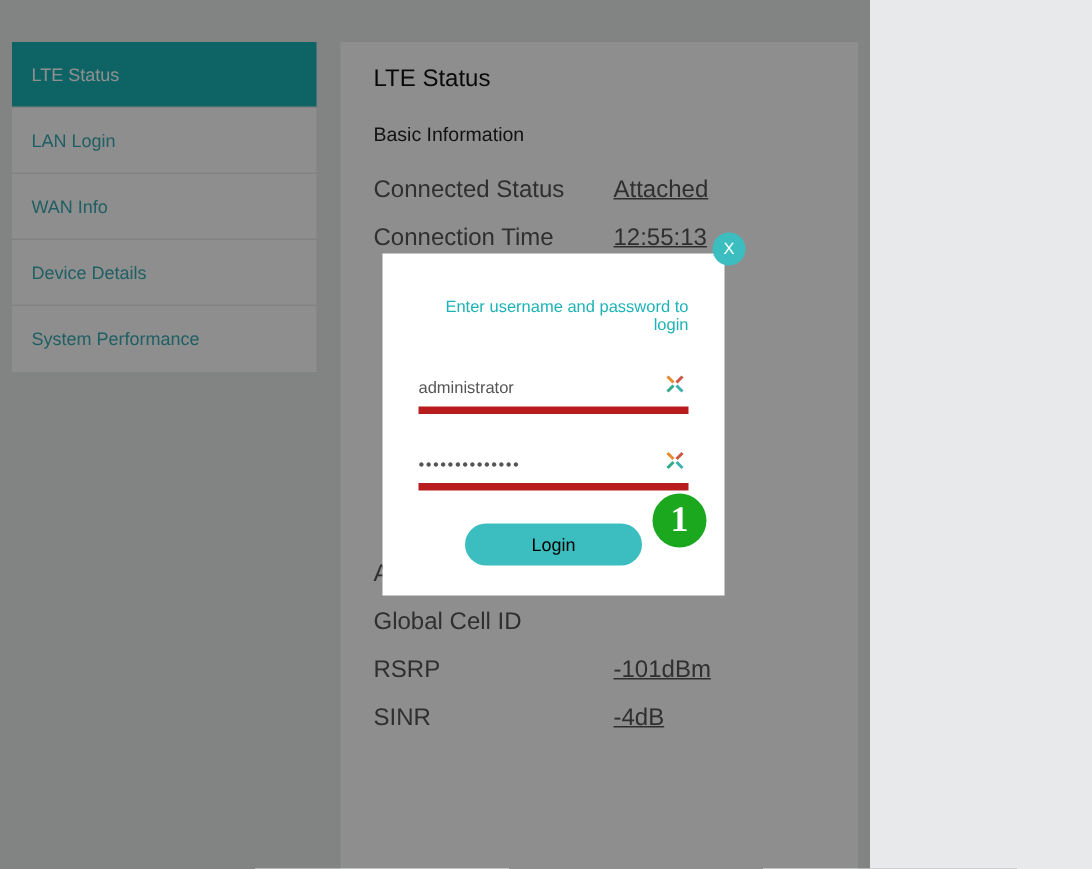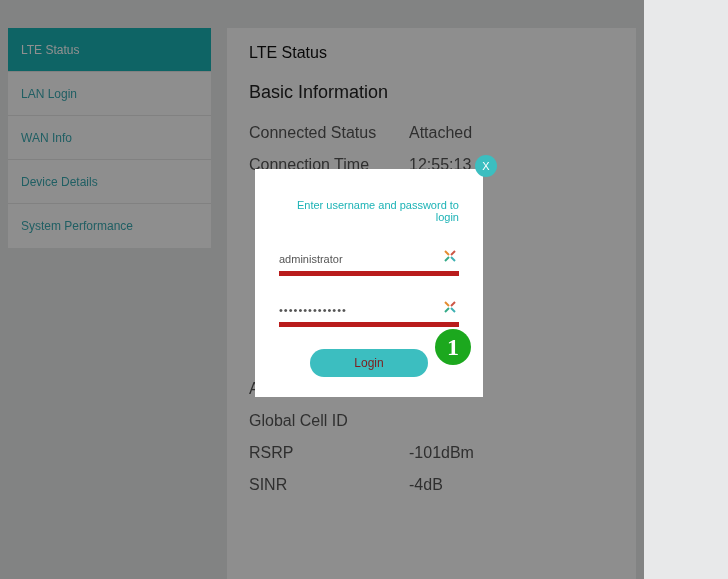--- a/index.html
+++ b/index.html
@@ -1,39 +1,39 @@
 <!DOCTYPE html>
 <html><head>
 <meta charset="utf-8">
 <style>
   * { box-sizing: border-box; margin: 0; padding: 0; }
   html, body { width: 728px; height: 579px; font-family: Arial, sans-serif; background: #e8e9ea; overflow: hidden; }
-  .page { position: relative; width: 644px; height: 579px; border-radius: 18px; }
+  .page { position: relative; width: 580px; height: 579px; border-radius: 18px; }
 
   .sidebar { position: absolute; left: 8px; top: 28px; width: 203px; }
   .sidebar-item { height: 44px; line-height: 44px; padding-left: 13px; font-size: 12px; color: #3aa9b1; background: #fefefe; border-bottom: 1px solid #e7e7e7; cursor: pointer; }
   .sidebar-item.active { background: #1ab3b5; color: #ffffff; }
   .sidebar-item:last-child { border-bottom: none; }
 
   .main { position: absolute; left: 227px; top: 28px; right: 8px; bottom: 0; background: #fefefe; padding: 16px 22px; }
   .page-title { font-size: 16px; color: #111; margin-bottom: 20px; }
-  .section-title { font-size: 18px; color: #222; margin-bottom: 14px; }
+  .section-title { font-size: 13px; color: #222; margin-bottom: 14px; }
   .row { display: flex; align-items: center; font-size: 16px; color: #555; height: 32px; }
   .row-label { flex: 0 0 160px; }
-  .row-value { flex: 1; padding-left: 0; }
+  .row-value { flex: 1; padding-left: 0; text-decoration: underline; }
 
   .overlay { position: absolute; inset: 0; background: rgba(0,0,0,0.44); }
 
   .modal { position: absolute; left: 255px; top: 169px; width: 228px; background: #ffffff; padding: 30px 24px 20px; }
   .modal-heading { font-size: 11px; color: #1db3b6; margin-bottom: 24px; text-align: right; }
   .input-row { position: relative; margin-bottom: 22px; border-bottom: 5px solid #b91c1c; }
   .input-row input { width: 100%; border: none; outline: none; font-size: 11px; padding: 6px 24px 6px 0; color: #555; background: transparent; letter-spacing: 0px;}
   .input-row input[type="password"] { letter-spacing: 1px; }
   .input-ico { position: absolute; right: 2px; top: 2px; width: 14px; height: 14px; }
-  .login-btn { display: block; margin: 8px auto 0; width: 118px; height: 28px; border: none; border-radius: 14px; background: #3cbec0; color: #7f1d1d; font-size: 12px; cursor: pointer; }
+  .login-btn { display: block; margin: 8px auto 0; width: 118px; height: 28px; border: none; border-radius: 14px; background: #3cbec0; color: #000000; font-size: 12px; cursor: pointer; }
   .close-btn { position: absolute; right: -14px; top: -14px; width: 22px; height: 22px; border-radius: 50%; background: #3cbec0; color: #fff; font-size: 11px; line-height: 22px; text-align: center; cursor: pointer; }
 
   .marker { position: absolute; left: 435px; top: 329px; width: 36px; height: 36px; border-radius: 50%; background: #1ca81e; color: #fff; font-weight: bold; font-size: 24px; line-height: 36px; text-align: center; font-family: Georgia, serif; }
 </style>
 </head>
 <body>
 <div class="page">
 
 <div class="sidebar">
   <div class="sidebar-item active"><span>LTE Status</span></div>

